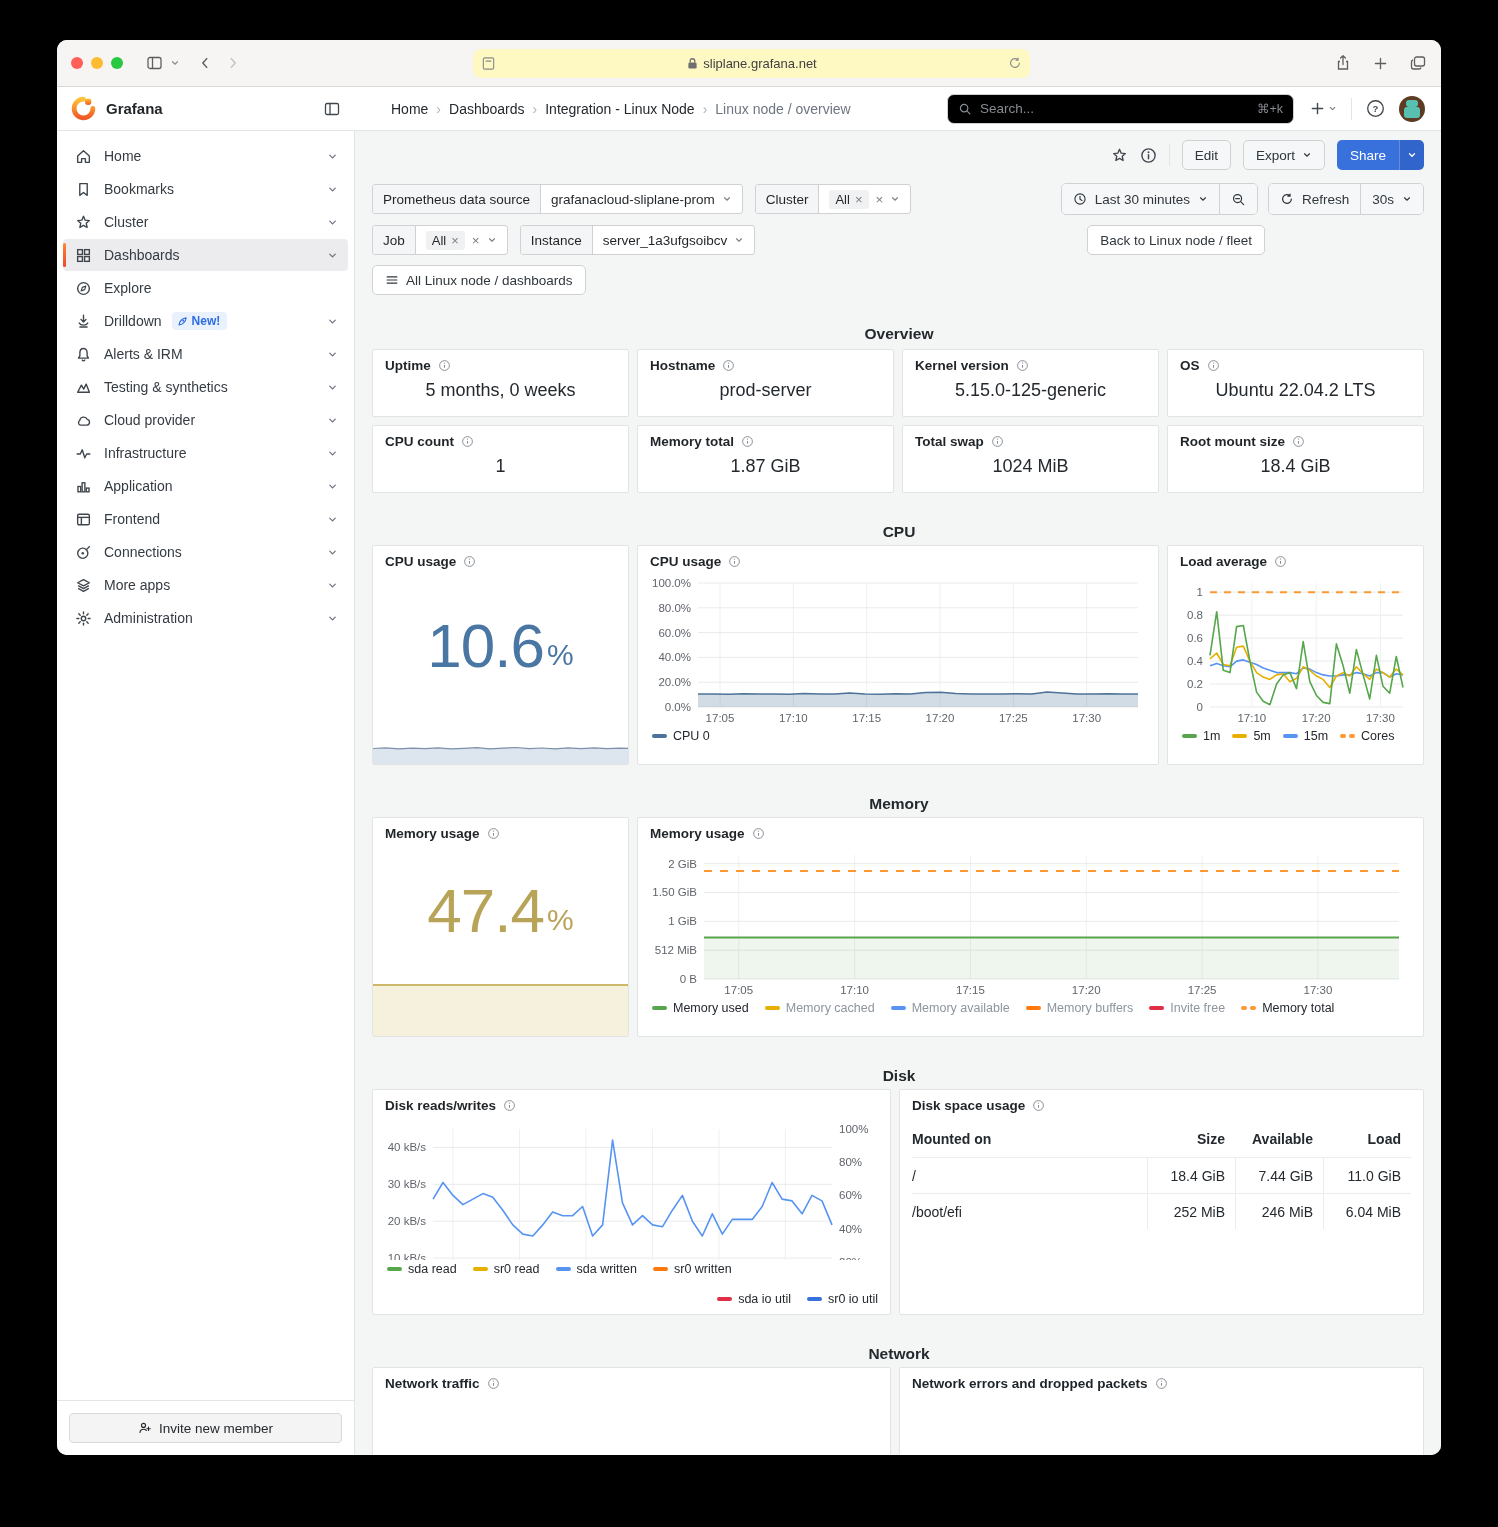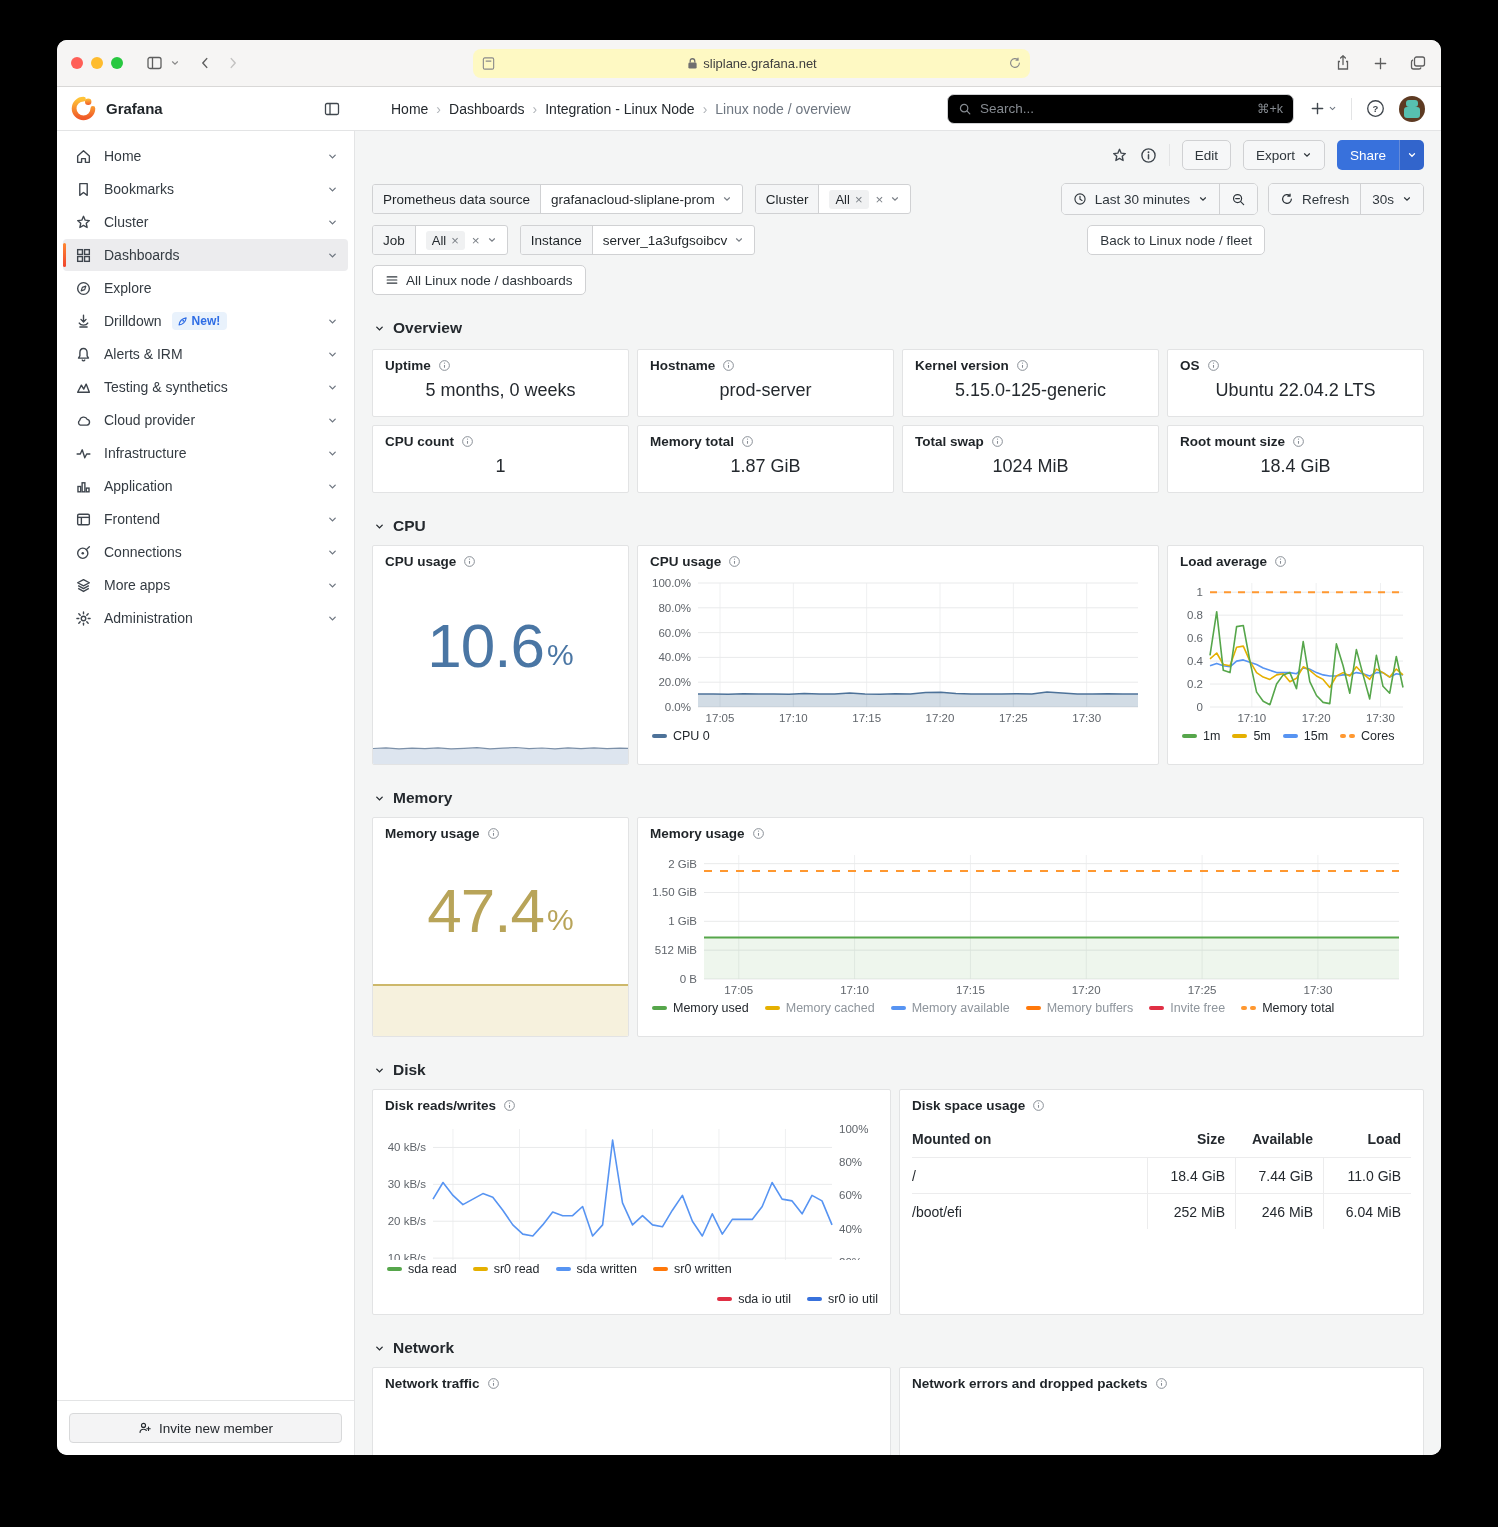--- a/index.html
+++ b/index.html
@@ -53,21 +53,21 @@
   .frow{display:flex;align-items:center;gap:12px;}
   .chip{display:inline-flex;height:30px;border:1px solid #d0d1d3;border-radius:3px;background:#fff;font-size:13.5px;align-items:stretch;overflow:hidden;}
   .chip .cl{background:#f4f5f6;display:flex;align-items:center;padding:0 10px;border-right:1px solid #d0d1d3;color:#1f2428;}
   .chip .cv{display:flex;align-items:center;padding:0 10px;gap:7px;color:#1f2428;}
   .mini-pill{background:#f0f1f2;border-radius:3px;padding:2px 6px;display:inline-flex;align-items:center;gap:5px;font-size:13px;color:#24292e;}
   .dim{color:#7b8087;}
   .time-ctrls{margin-left:auto;display:flex;align-items:center;gap:10px;}
   .tgroup{display:flex;border:1px solid #d0d1d3;border-radius:5px;overflow:hidden;}
   .tbtn{height:30px;background:#f6f7f8;display:flex;align-items:center;gap:8px;padding:0 11px;font-size:13.5px;font-weight:500;color:#2f363c;cursor:pointer;}
   .tbtn + .tbtn{border-left:1px solid #d0d1d3;}
-  .sec-head{display:flex;align-items:center;gap:8px;margin:22px 0 0 2px;height:22px;color:#24292e;font-size:15.5px;font-weight:700;cursor:pointer;}
+  .sec-head{display:flex;align-items:center;gap:8px;margin:22px 0 0 2px;height:22px;color:#24292e;font-size:15.5px;font-weight:700;cursor:pointer;flex-direction:column;}
   
   .prow{display:flex;gap:8px;margin-top:8px;}
   .panel{background:#fff;border:1px solid #e2e3e4;border-radius:2px;padding:8px 12px;display:flex;flex-direction:column;position:relative;overflow:hidden;}
   .ptitle{display:flex;align-items:center;gap:7px;font-size:13.5px;font-weight:600;color:#1f2428;flex:none;}
   .iinfo{color:#878d94;display:flex;}
   .stat-sm{height:68px;flex:1;}
   .stat-sm .val{flex:1;display:flex;align-items:center;justify-content:center;font-size:18px;color:#24292e;}
   .bigstat{width:257px;flex:none;}
   .bigstat .val{flex:1;display:flex;align-items:center;justify-content:center;padding-bottom:34px;}
   .bigstat .num{font-size:62px;font-weight:500;letter-spacing:-1px;}

